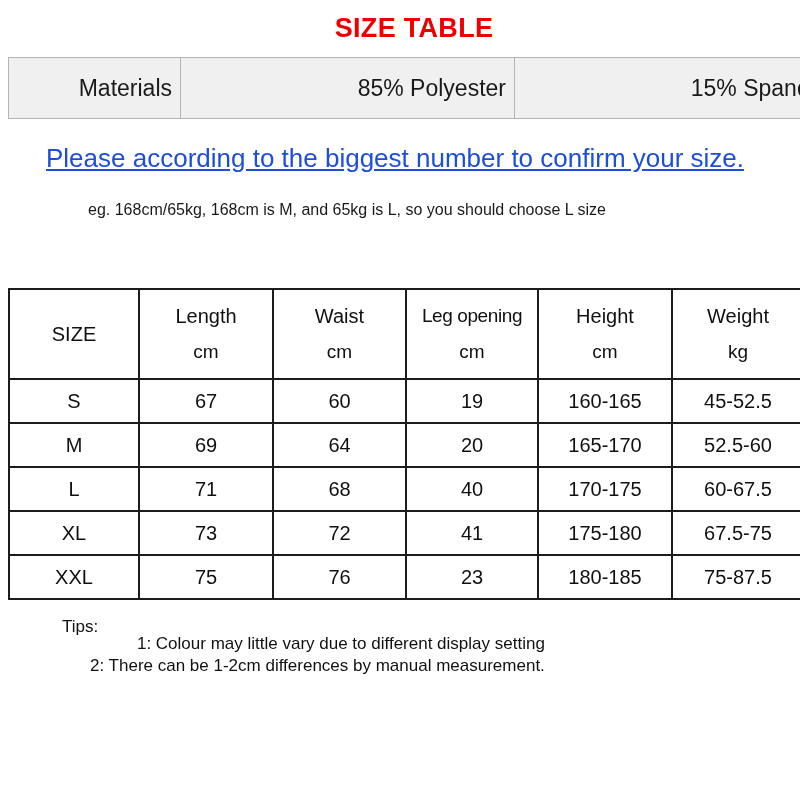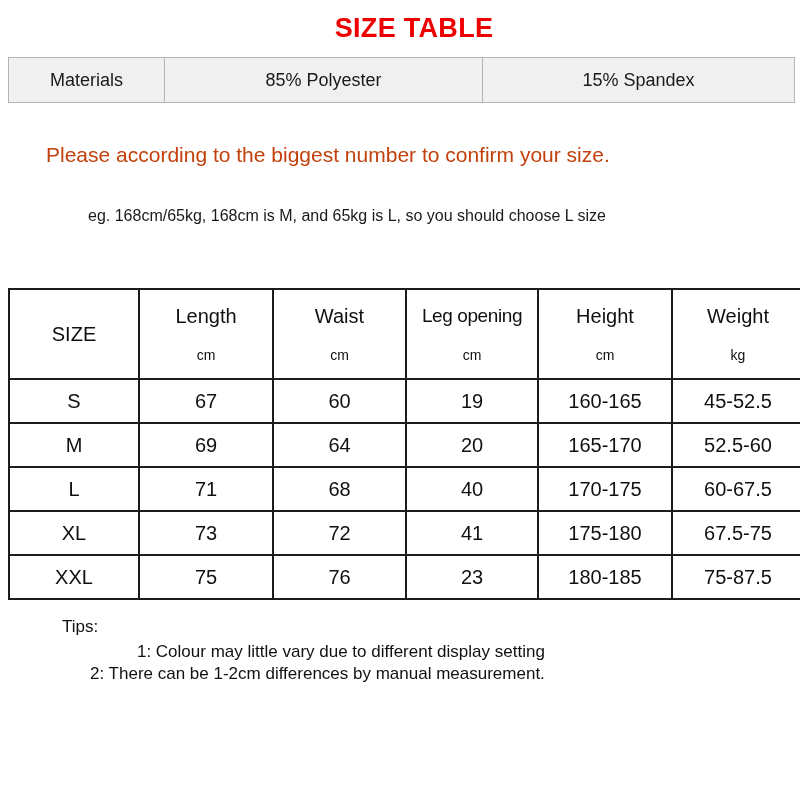--- a/index.html
+++ b/index.html
@@ -35,44 +35,45 @@
     left: 8px;
     top: 57px;
     width: 784px;
     border-collapse: collapse;
     table-layout: fixed;
     background: #f0f0f0;
   }
   .materials-table td {
     border: 1px solid #b4b4b4;
     height: 44px;
-    text-align: center;
+    text-align: right;
     vertical-align: middle;
-    font-size: 18px;
+    font-size: 23px;
     color: #1a1a1a;
     background: #f0f0f0;
-    padding: 0;
+    padding: 8px;
   }
   .materials-table td.m-label { width: 155px; }
   .materials-table td.m-a { width: 317px; }
   .materials-table td.m-b { width: 311px; }
 
   
   .notice-red {
     position: absolute;
     left: 46px;
     top: 143px;
-    font-size: 21px;
-    color: #c2410c;
+    font-size: 26px;
+    color: #1d4ed8;
     white-space: nowrap;
+    text-decoration: underline;
   }
   .notice-example {
     position: absolute;
     left: 88px;
-    top: 207px;
+    top: 201px;
     font-size: 16px;
     color: #1a1a1a;
     white-space: nowrap;
   }
 
   
   .size-table {
     position: absolute;
     left: 8px;
     top: 288px;
@@ -110,42 +111,42 @@
   .hdr-stack {
     display: flex;
     flex-direction: column;
     justify-content: space-between;
     align-items: center;
     height: 74px;
     padding: 7px 8px;
     box-sizing: border-box;
   }
   .hdr-top { font-size: 20px; white-space: nowrap; }
-  .hdr-unit { font-size: 14px; }
+  .hdr-unit { font-size: 19px; }
   .hdr-single {
     display: flex;
     align-items: center;
     justify-content: center;
     height: 74px;
     font-size: 20px;
   }
   .leg-top { font-size: 19px; letter-spacing: -0.4px; }
 
   
   .tips {
     position: absolute;
     left: 62px;
     top: 618px;
     font-size: 17px;
     color: #111111;
     line-height: 1.0;
   }
   .tips-heading {
     font-size: 17px;
-    margin-bottom: 8px;
+    margin-bottom: 0;
   }
   .tips-line {
     margin-left: 28px;
     margin-bottom: 5px;
     white-space: nowrap;
     text-align: right;
   }
 </style>
 </head>
 <body>

